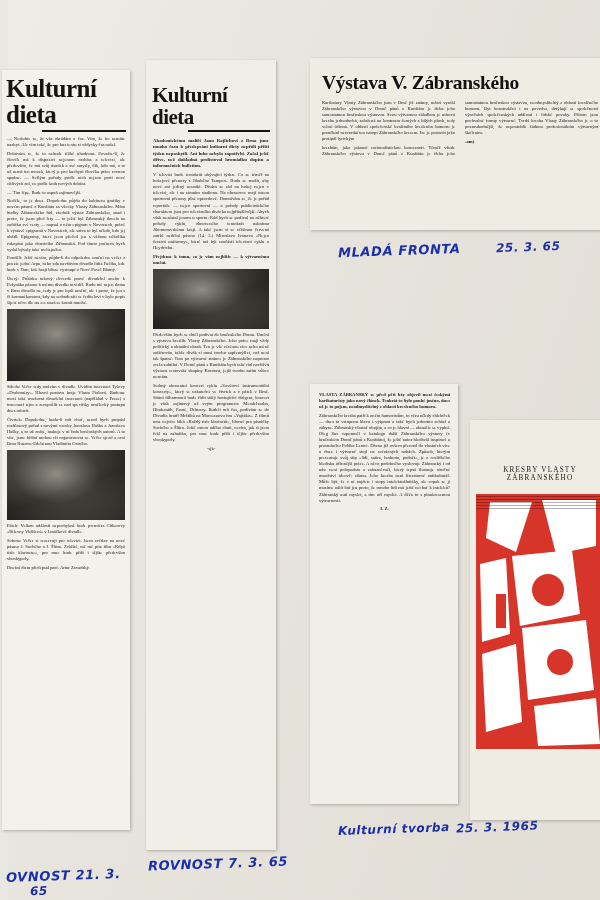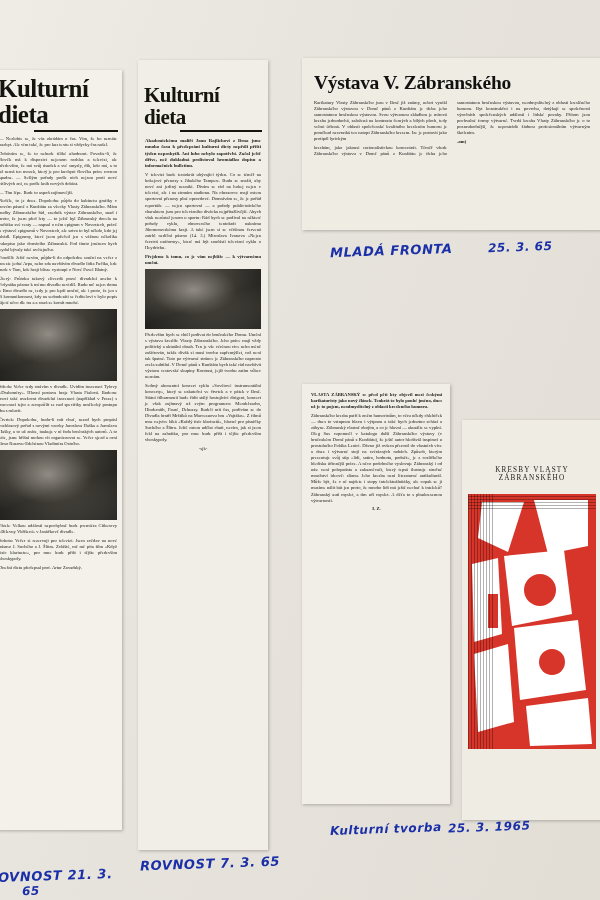--- a/index.html
+++ b/index.html
@@ -7,20 +7,21 @@
     width:600px;height:900px;
     background:#e9e7e2;
     font-family:"Liberation Serif", serif;
     overflow:hidden;
     position:relative;
   }
   .page{
     position:absolute;inset:0;
     background:
       linear-gradient(110deg,#efece6 0%,#e7e4dd 40%,#e2ded6 100%);
+    margin-left: 8px;
   }
   
   .clip{
     position:absolute;
     background:#f3f1ea;
     box-shadow:1px 1px 3px rgba(0,0,0,.25);
     overflow:hidden;
   }
   .clip.paper2{background:#f0eee6;}
   .clip.paper3{background:#efece3;}

